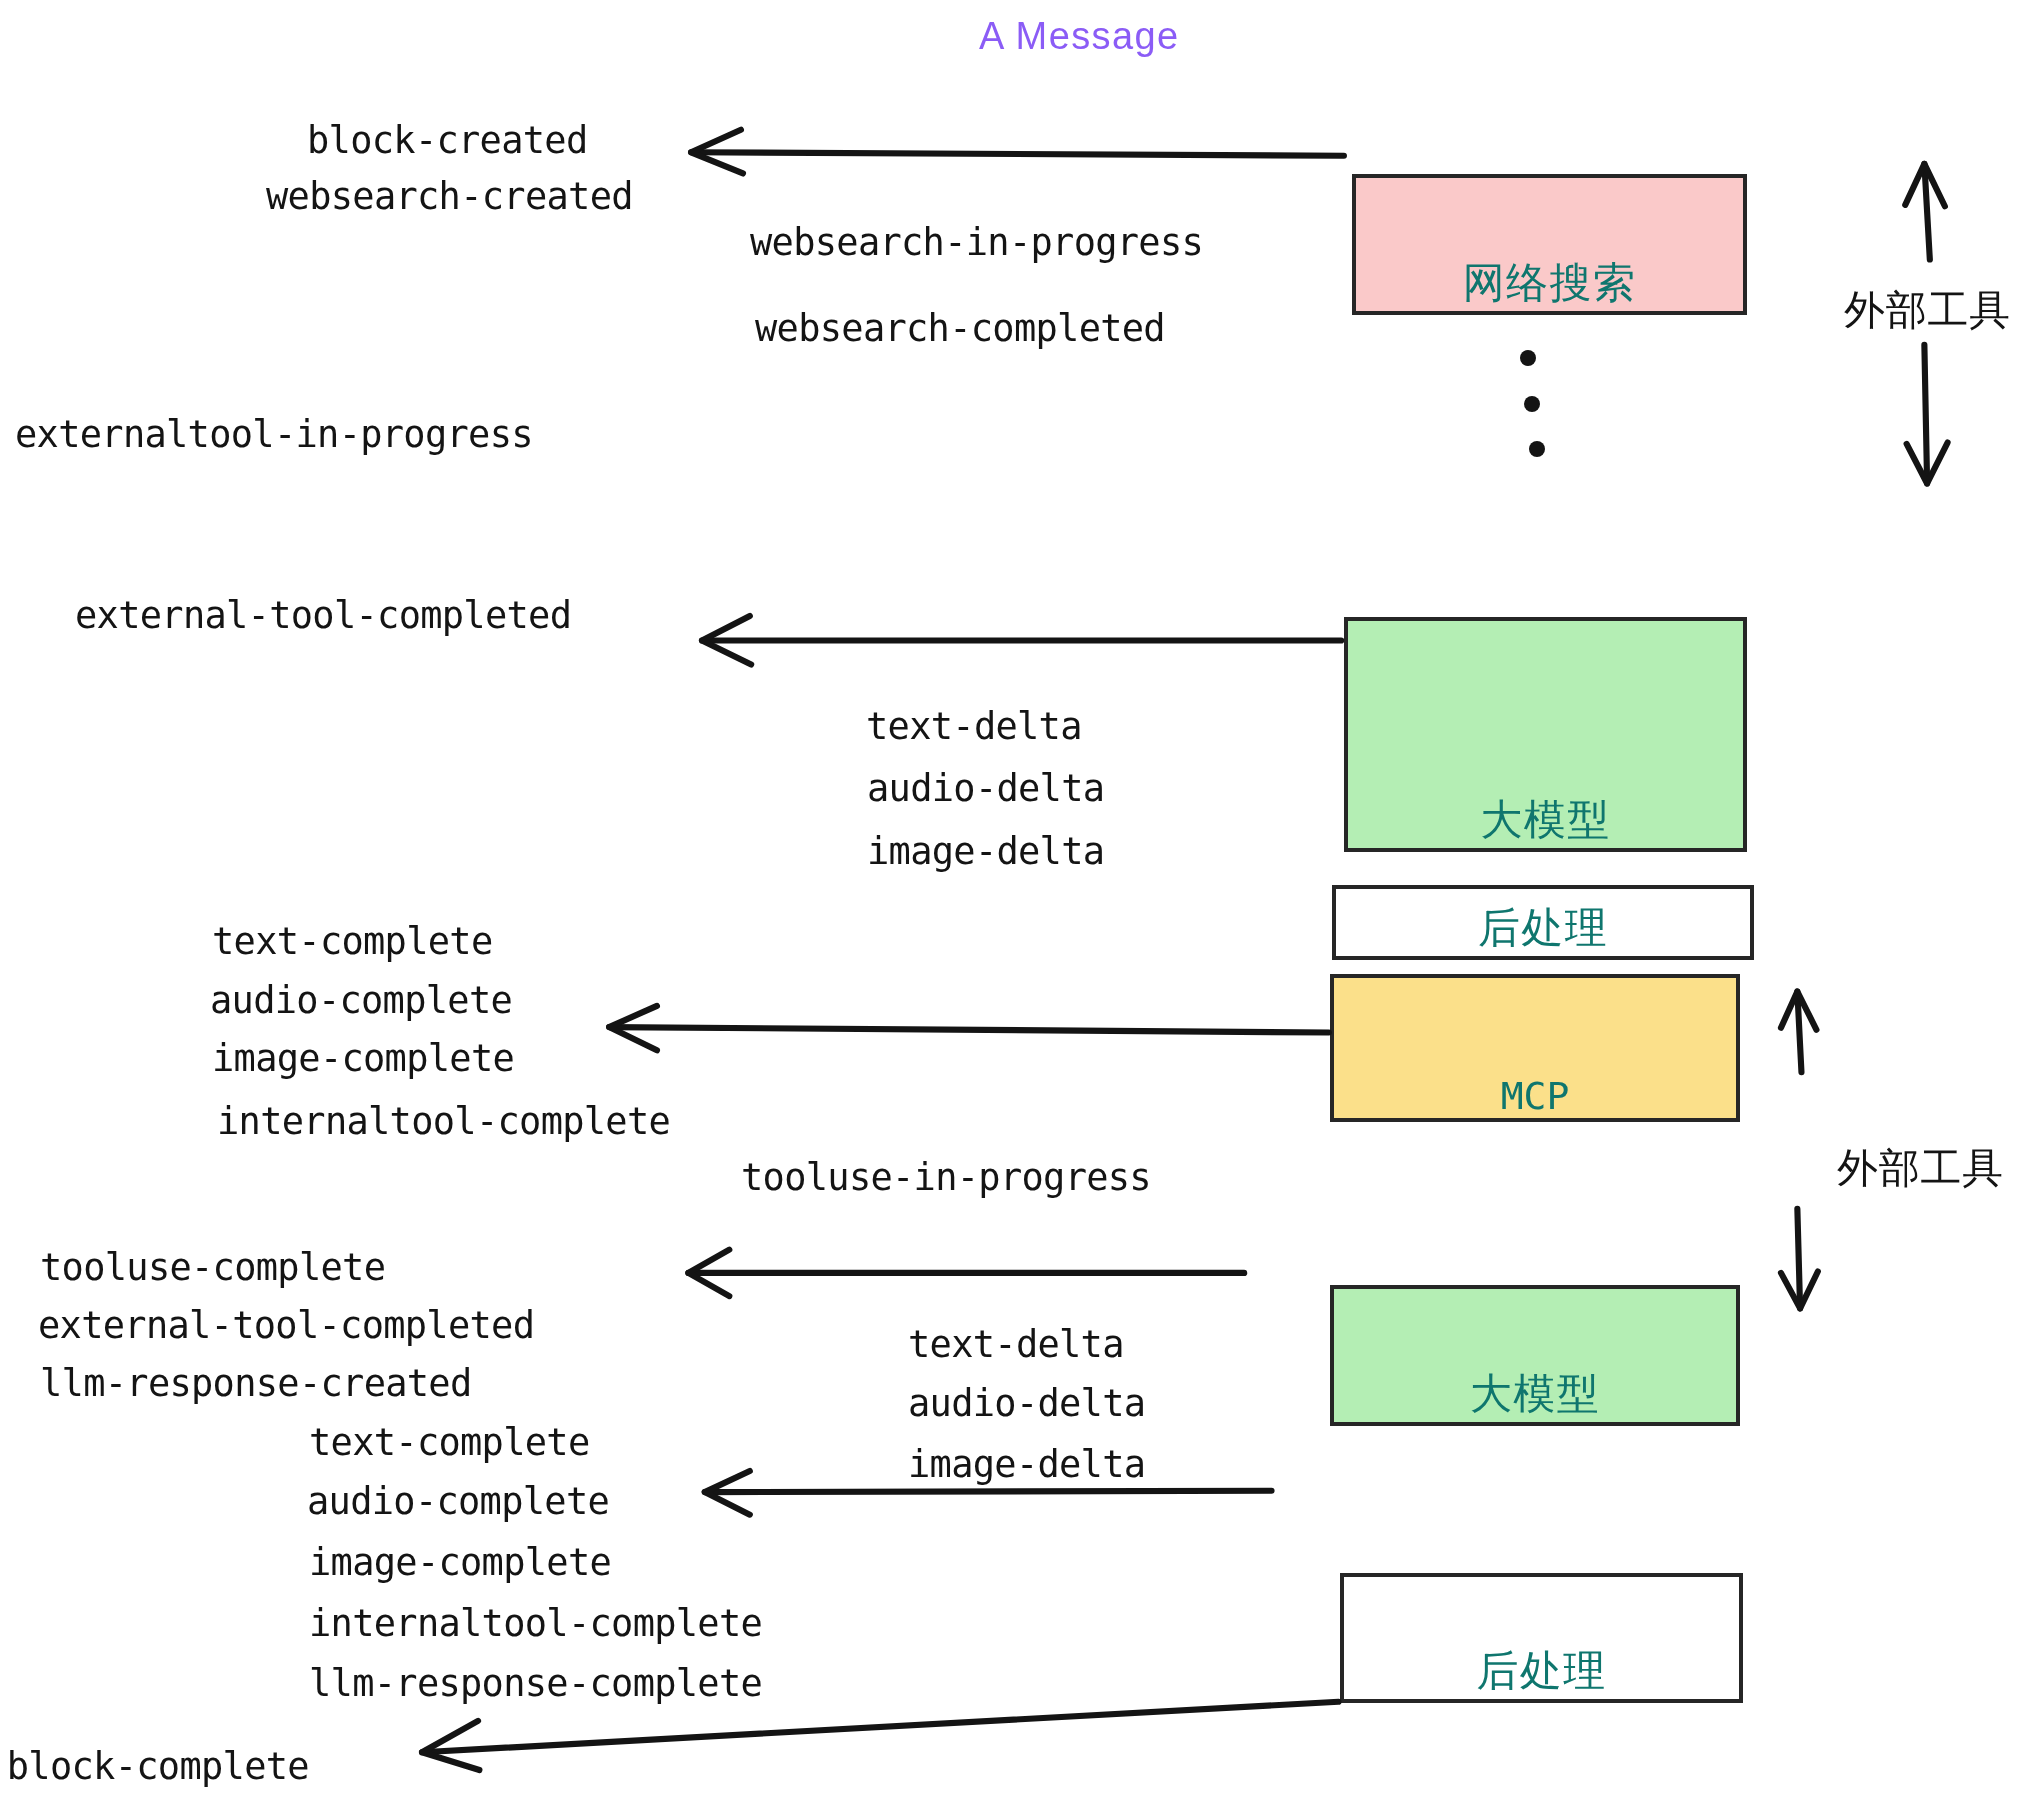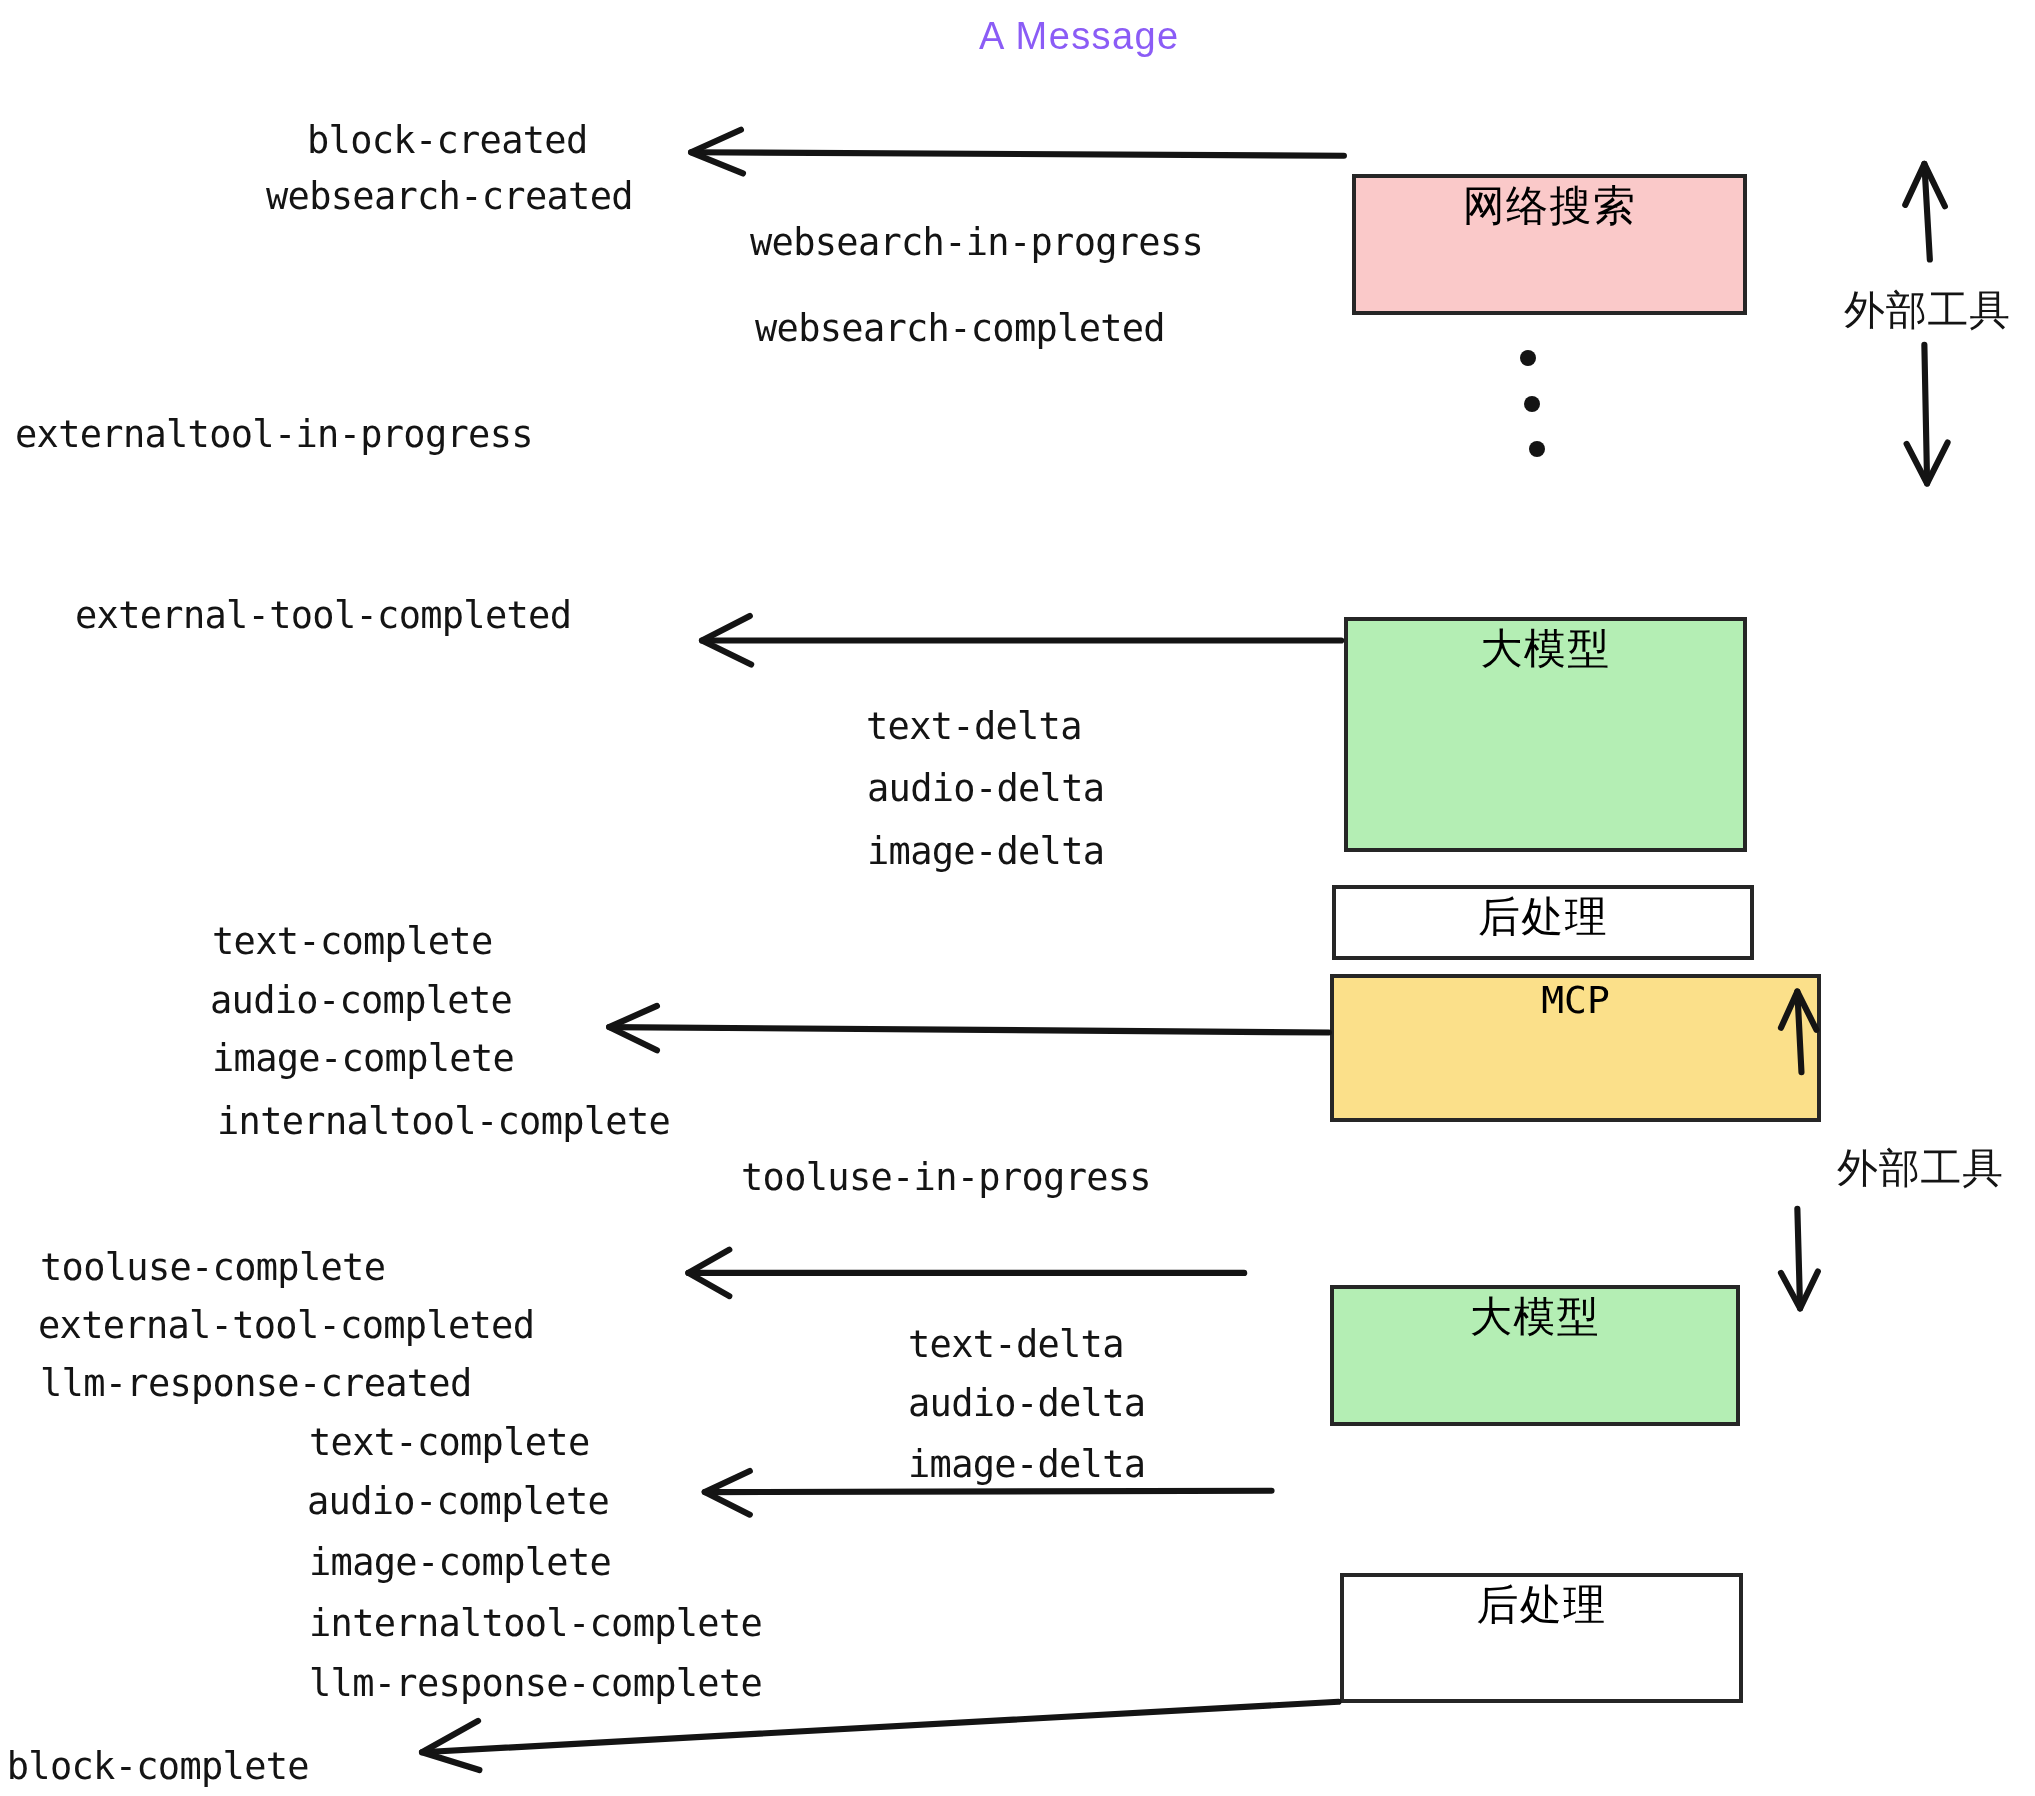--- a/index.html
+++ b/index.html
@@ -32,25 +32,25 @@
     font-size: 38px;
     letter-spacing: 1.4px;
     color: #8b5cf6;
     white-space: pre;
   }
   .box {
     position: absolute;
     border: 4.1px solid #262626;
     box-sizing: border-box;
     display: flex;
-    align-items: flex-start;
+    align-items: flex-end;
     justify-content: center;
     font-family: "DejaVu Sans", "Liberation Sans", sans-serif;
     font-size: 42px;
-    color: #000000;
+    color: #0f766e;
     letter-spacing: 1.4px;
   }
   .box.mono {
     font-family: "DejaVu Sans Mono", "Liberation Mono", monospace;
     font-size: 38px;
     letter-spacing: 0px;
   }
   .dot {
     position: absolute;
     width: 16.4px;
@@ -121,21 +121,21 @@
 
 
   <div class="box" style="left:1344px; top:617px; width:403px; height:235px; background:#b4eeb4;">
     <span>大模型</span>
   </div>
 
   <div class="box" style="left:1332px; top:885px; width:422px; height:75px; background:#ffffff;">
     <span>后处理</span>
   </div>
 
-  <div class="box mono" style="left:1330px; top:974px; width:491px; height:148px; background:#fbe08a;">
+  <div class="box mono" style="left:1330px; top:974px; width:410px; height:148px; background:#fbe08a;">
     <span>MCP</span>
   </div>
 
   <div class="box" style="left:1330px; top:1285px; width:410px; height:141px; background:#b4eeb4;">
     <span>大模型</span>
   </div>
 
   <div class="box" style="left:1340px; top:1573px; width:403px; height:130px; background:#ffffff;">
     <span>后处理</span>
   </div>

